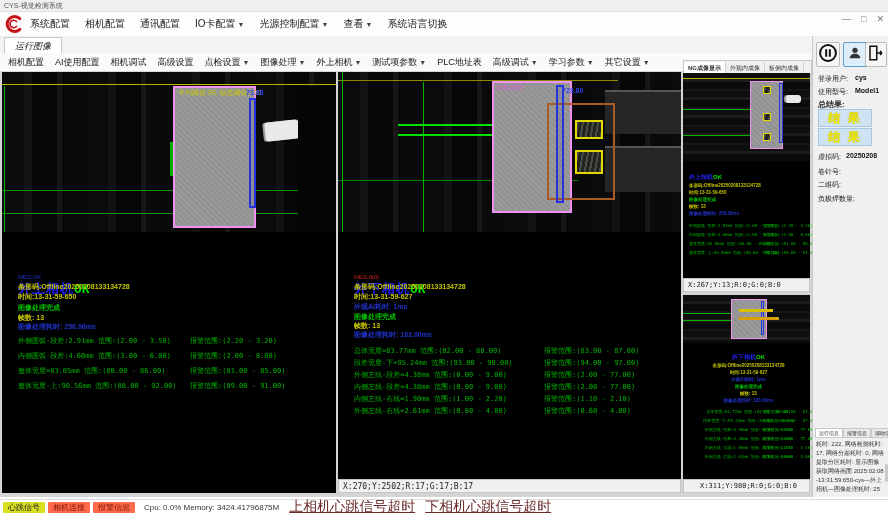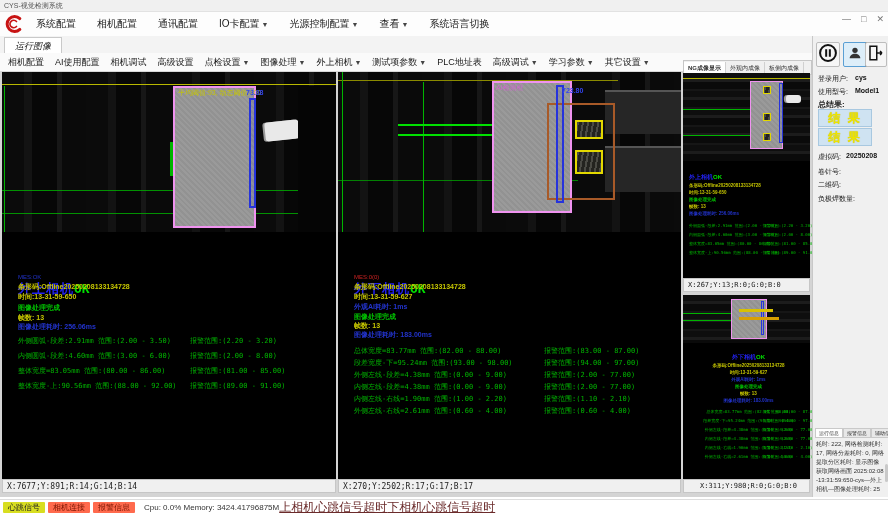--- a/index.html
+++ b/index.html
@@ -4,21 +4,21 @@
 <style>
   html,body{margin:0;padding:0;background:#fff;}
   #app{position:relative;width:888px;height:522px;background:#ffffff;overflow:hidden;
        font-family:"Liberation Sans","DejaVu Sans",sans-serif;-webkit-font-smoothing:antialiased;}
   .abs{position:absolute;}
   
   #titlebar{left:0;top:0;width:888px;height:12px;background:#f0f0f0;border-bottom:1px solid #e2e2e2;
             font-size:7px;color:#555;line-height:12px;padding-left:4px;box-sizing:border-box;}
   #menubar{left:0;top:12px;width:888px;height:24px;background:#fdfdfd;border-bottom:1px solid #e6e6e6;
            display:flex;align-items:center;}
-  .menu-item{font-size:10px;color:#1a1a1a;margin-right:15px;white-space:nowrap;cursor:default;margin-left:6px;}
+  .menu-item{font-size:10px;color:#1a1a1a;margin-right:15px;white-space:nowrap;cursor:default;}
   .menu-arrow{font-size:7px;color:#444;margin-left:2px;}
   #winctl{position:absolute;right:4px;top:14px;display:flex;gap:10px;color:#777;font-size:9px;}
   #tabrow{left:0;top:36px;width:812px;height:17px;background:#f3f3f3;border-bottom:1px solid #dcdcdc;font-style:italic;}
   .tab-active{position:absolute;left:4px;top:1px;height:16px;padding:0 10px;background:#ffffff;
               border:1px solid #c9c9c9;border-bottom:none;font-size:9px;line-height:16px;color:#222;}
   #toolbar{left:0;top:53px;width:812px;height:19px;background:#fafafa;border-bottom:1px solid #d8d8d8;
            display:flex;align-items:center;padding-left:8px;box-sizing:border-box;}
   .tool-item{font-size:9px;color:#1a1a1a;margin-right:11px;white-space:nowrap;}
   
   #content{left:0;top:72px;width:812px;height:425px;background:#d4d4d4;}
@@ -77,21 +77,21 @@
   .logtab.sel{background:#fff;}
   .logtext{position:absolute;left:3px;right:5px;font-size:6px;line-height:9px;color:#333;word-break:break-all;}
   .logscroll{position:absolute;right:1px;width:3px;background:#c9c9c9;border-radius:2px;}
   
   #statusbar{left:0;top:499px;width:888px;height:15px;background:#ffffff;border-top:1px solid #ddd;
              display:flex;align-items:center;padding-left:3px;box-sizing:border-box;}
   .badge{font-size:8px;padding:0 5px;line-height:11px;margin-right:3px;border-radius:1px;white-space:nowrap;}
   .badge.ylw{background:#d8de20;color:#222;}
   .badge.red{background:#ff6a4d;color:#7a1400;}
   .sb-text{font-size:8px;color:#333;margin-left:6px;white-space:nowrap;}
-  .sb-link{font-size:12px;color:#6b2b2b;text-decoration:underline;white-space:nowrap;}
+  .sb-link{font-size:14px;color:#6b2b2b;margin-left:10px;text-decoration:underline;white-space:nowrap;}
   .clip{position:absolute;background:#e9e9e9;border-radius:3px;box-shadow:-2px 0 0 #9a9a9a;}
 </style>
 </head>
 <body>
 
 <div id="app">
 
   <div id="titlebar" class="abs">
     <span>CYS-视觉检测系统</span>
   </div>
@@ -160,21 +160,20 @@
       <div class="t-y" style="left:16px;top:210px;">条形码:Offline20250208133134728</div>
       <div class="t-y" style="left:16px;top:220px;">时间:13-31-59-650</div>
       <div class="t-g" style="left:16px;top:231px;">图像处理完成</div>
       <div class="t-y" style="left:16px;top:241px;">帧数: 13</div>
       <div class="t-b" style="left:16px;top:250px;">图像处理耗时: 256.06ms</div>
 
       <div class="m-row" style="top:264px;"><span>外侧圆弧-段差:2.91mm 范围:(2.00 - 3.50)</span><span class="alarm">报警范围:(2.20 - 3.20)</span></div>
       <div class="m-row" style="top:279px;"><span>内侧圆弧-段差:4.60mm 范围:(3.00 - 6.00)</span><span class="alarm">报警范围:(2.00 - 8.00)</span></div>
       <div class="m-row" style="top:294px;"><span>整体宽度=83.05mm 范围:(80.00 - 86.00)</span><span class="alarm">报警范围:(81.00 - 85.00)</span></div>
       <div class="m-row" style="top:309px;"><span>整体宽度-上:90.56mm 范围:(88.00 - 92.00)</span><span class="alarm">报警范围:(89.00 - 91.00)</span></div>
-      <div class="coordbar">X:7677;Y:891;R:14;G:14;B:14</div>
     </div>
 
     <div class="panel" style="left:338px;top:0;width:343px;height:421px;">
       <div class="cam" style="height:160px;">
         <div class="yline" style="left:0;top:8px;width:280px;height:1px;background:#8a8a00;"></div>
         <div class="gline" style="left:4px;top:0;width:1px;height:160px;"></div>
         <div class="gline" style="left:85px;top:10px;width:1px;height:150px;"></div>
         <div class="gline" style="left:60px;top:52px;width:170px;height:2px;background:#00e000;"></div>
         <div class="gline" style="left:60px;top:62px;width:170px;height:2px;background:#00e000;"></div>
         <div class="gline" style="left:0;top:108px;width:240px;height:1px;opacity:.7;"></div>

